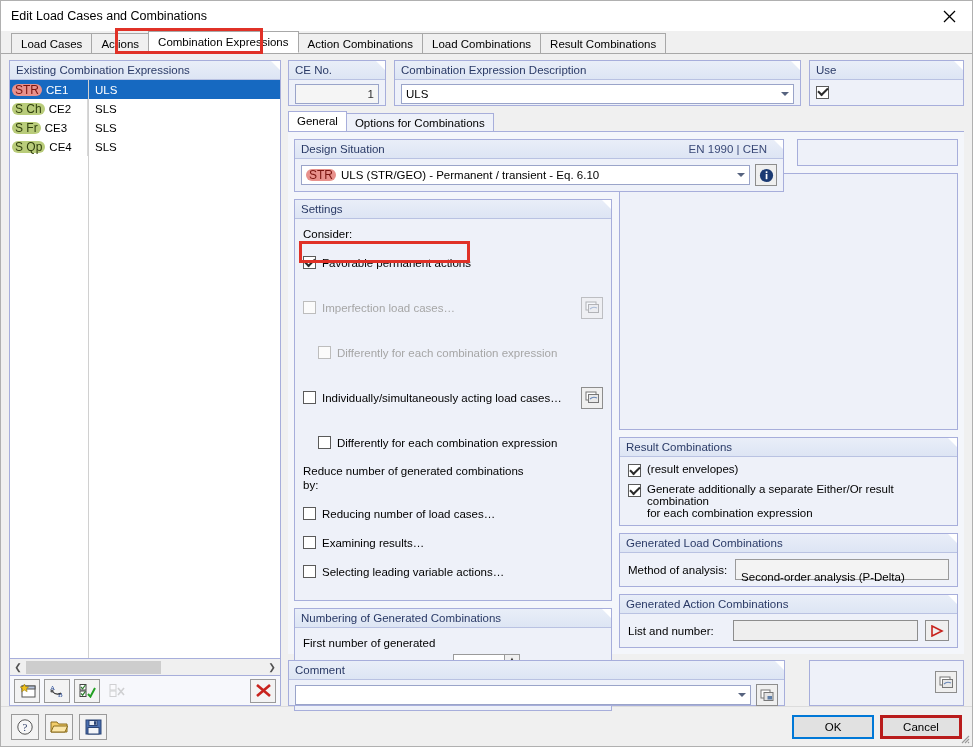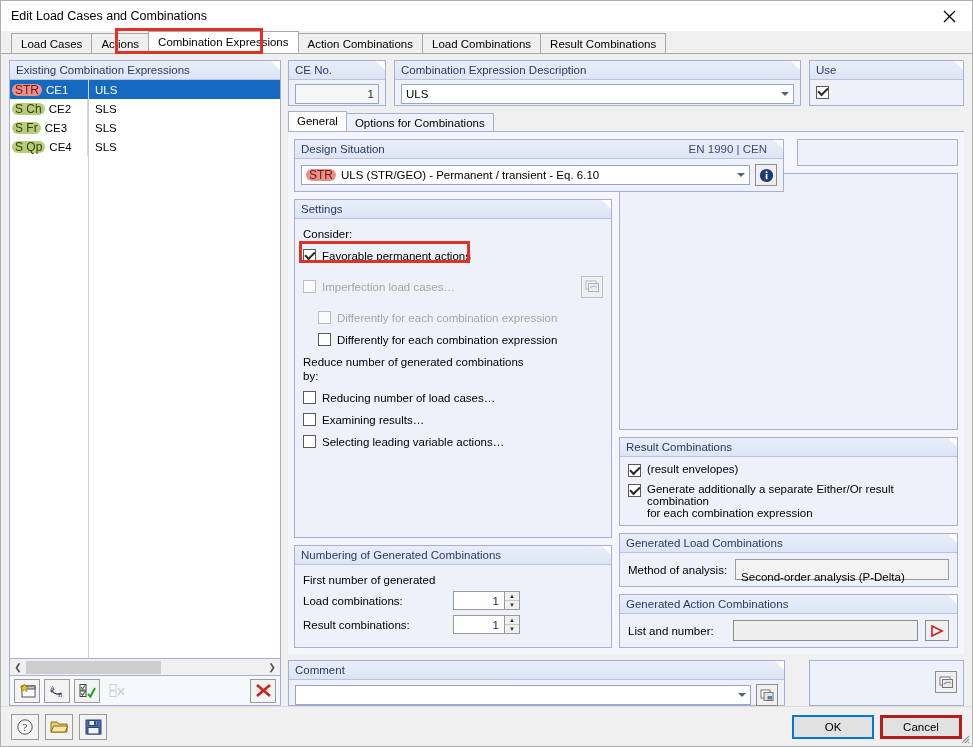--- a/index.html
+++ b/index.html
@@ -221,21 +221,21 @@
     background: #ffffff;
     display:inline-flex; align-items:center; justify-content:center;
     box-sizing: border-box; cursor: pointer;
   }
   .chk.checked::after {
     content:""; width:8px;height:4px;
     border-left:2px solid #2b2b2b; border-bottom:2px solid #2b2b2b;
     transform: rotate(-45deg) translate(1px,-1px);
   }
   .chk.dis { border-color:#bdbdbd; background:#fbfbfb; }
-  .crow { display:flex; align-items:center; gap:6px; margin: 9px 0; }
+  .crow { display:flex; align-items:center; gap:6px; margin: 16px 0; }
   .crow.dis span { color:#a6a6a6; }
   .crow .lbl { font-size: 11.5px; }
   .indent { margin-left: 15px; }
 
   
   .innertabs {
     display:flex; align-items:flex-end; height:20px;
     margin-top: 5px;
     position: relative;
   }
@@ -540,20 +540,33 @@
                     <path d="M5 8 q3 -3 7 -1" stroke="#6a88b8" fill="none" stroke-width="1.1"></path>
                   </svg>
                 </div>
               </div>
 
               <div class="crow dis indent">
                 <div class="chk dis"></div>
                 <span class="lbl">Differently for each combination expression</span>
               </div>
 
+              <div style="display:flex;align-items:center;">
+                <div class="crow" style="flex:1 1 auto;">
+                  <div class="chk"></div>
+                  <span class="lbl">Individually/simultaneously acting load cases…</span>
+                </div>
+                <div class="ibtn">
+                  <svg width="15" height="13" viewBox="0 0 15 13">
+                    <rect x="1" y="1" width="10" height="8" fill="#fff" stroke="#777"></rect>
+                    <rect x="3.5" y="3.5" width="10" height="8" fill="#e9e9e9" stroke="#777"></rect>
+                    <path d="M5 8 q3 -3 7 -1" stroke="#6a88b8" fill="none" stroke-width="1.1"></path>
+                  </svg>
+                </div>
+              </div>
 
               <div class="crow indent">
                 <div class="chk"></div>
                 <span class="lbl">Differently for each combination expression</span>
               </div>
 
               <div class="small-note" style="margin-top:10px;margin-bottom:2px;">Reduce number of generated combinations</div>
               <div class="small-note" style="margin-top:0;">by:</div>
 
               <div class="crow">

